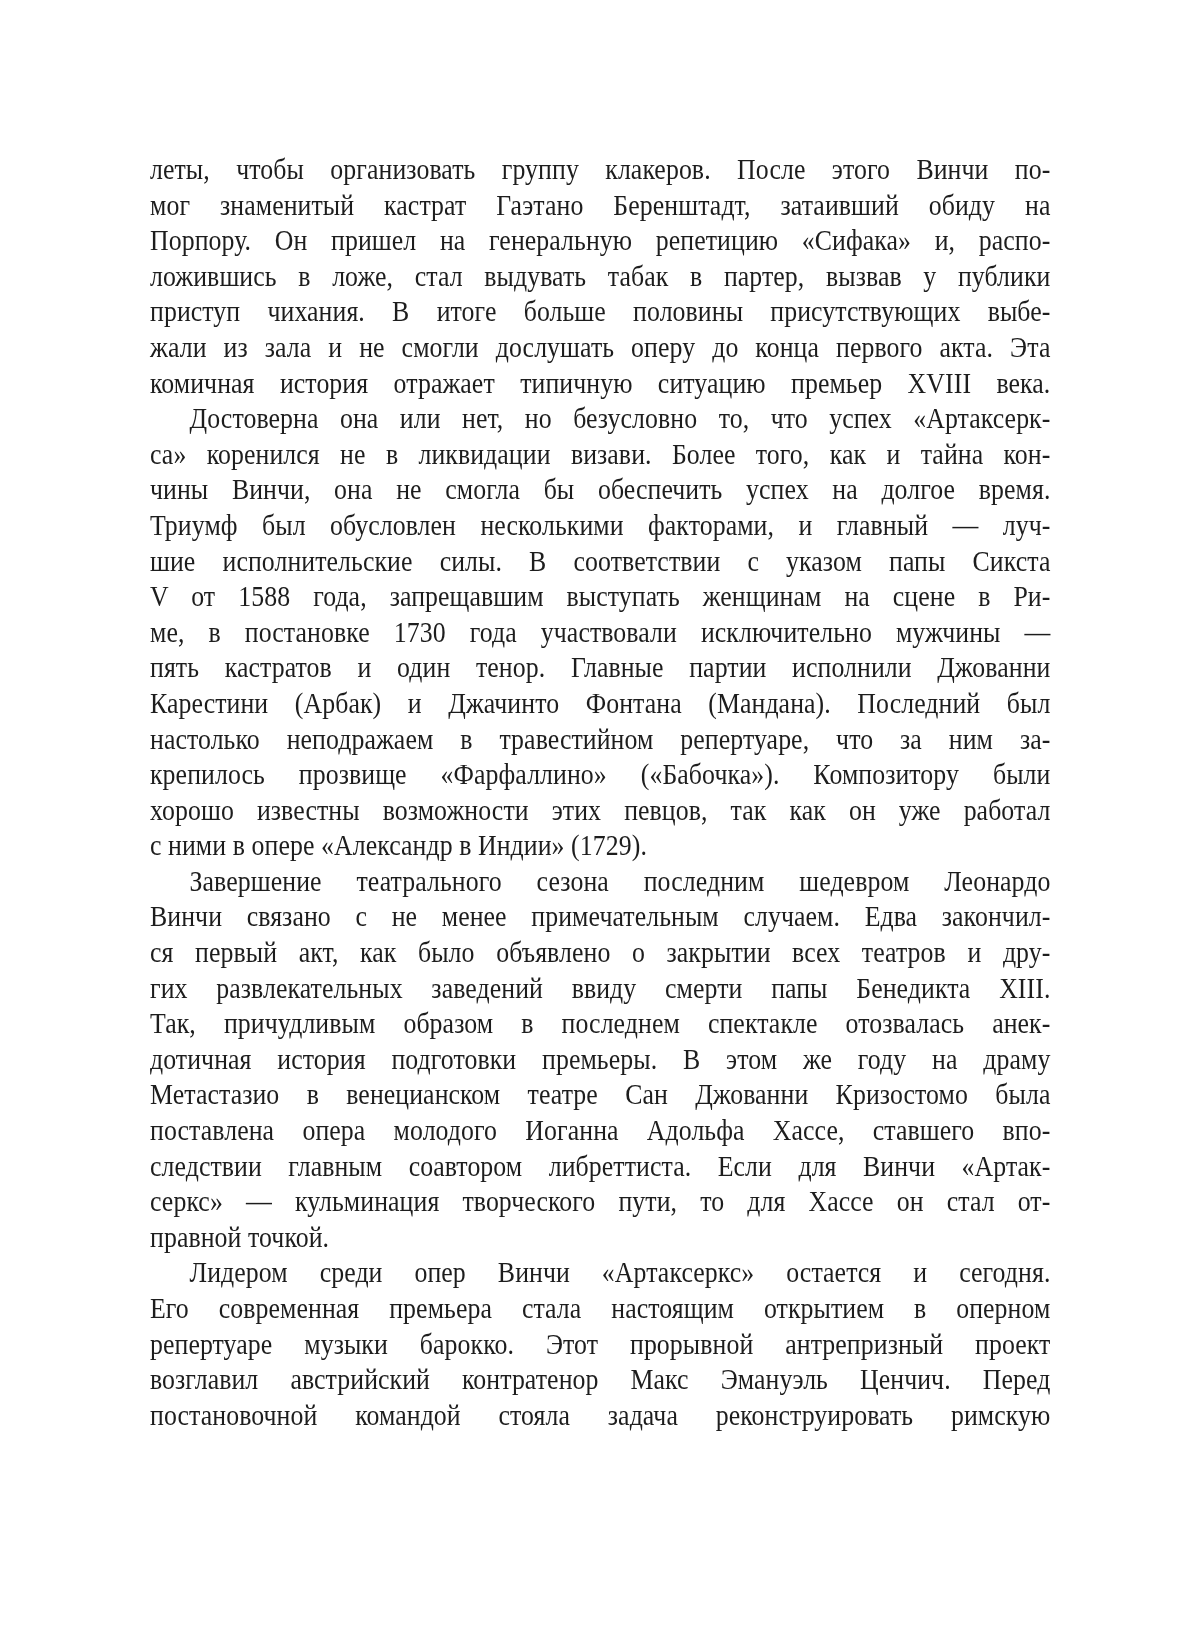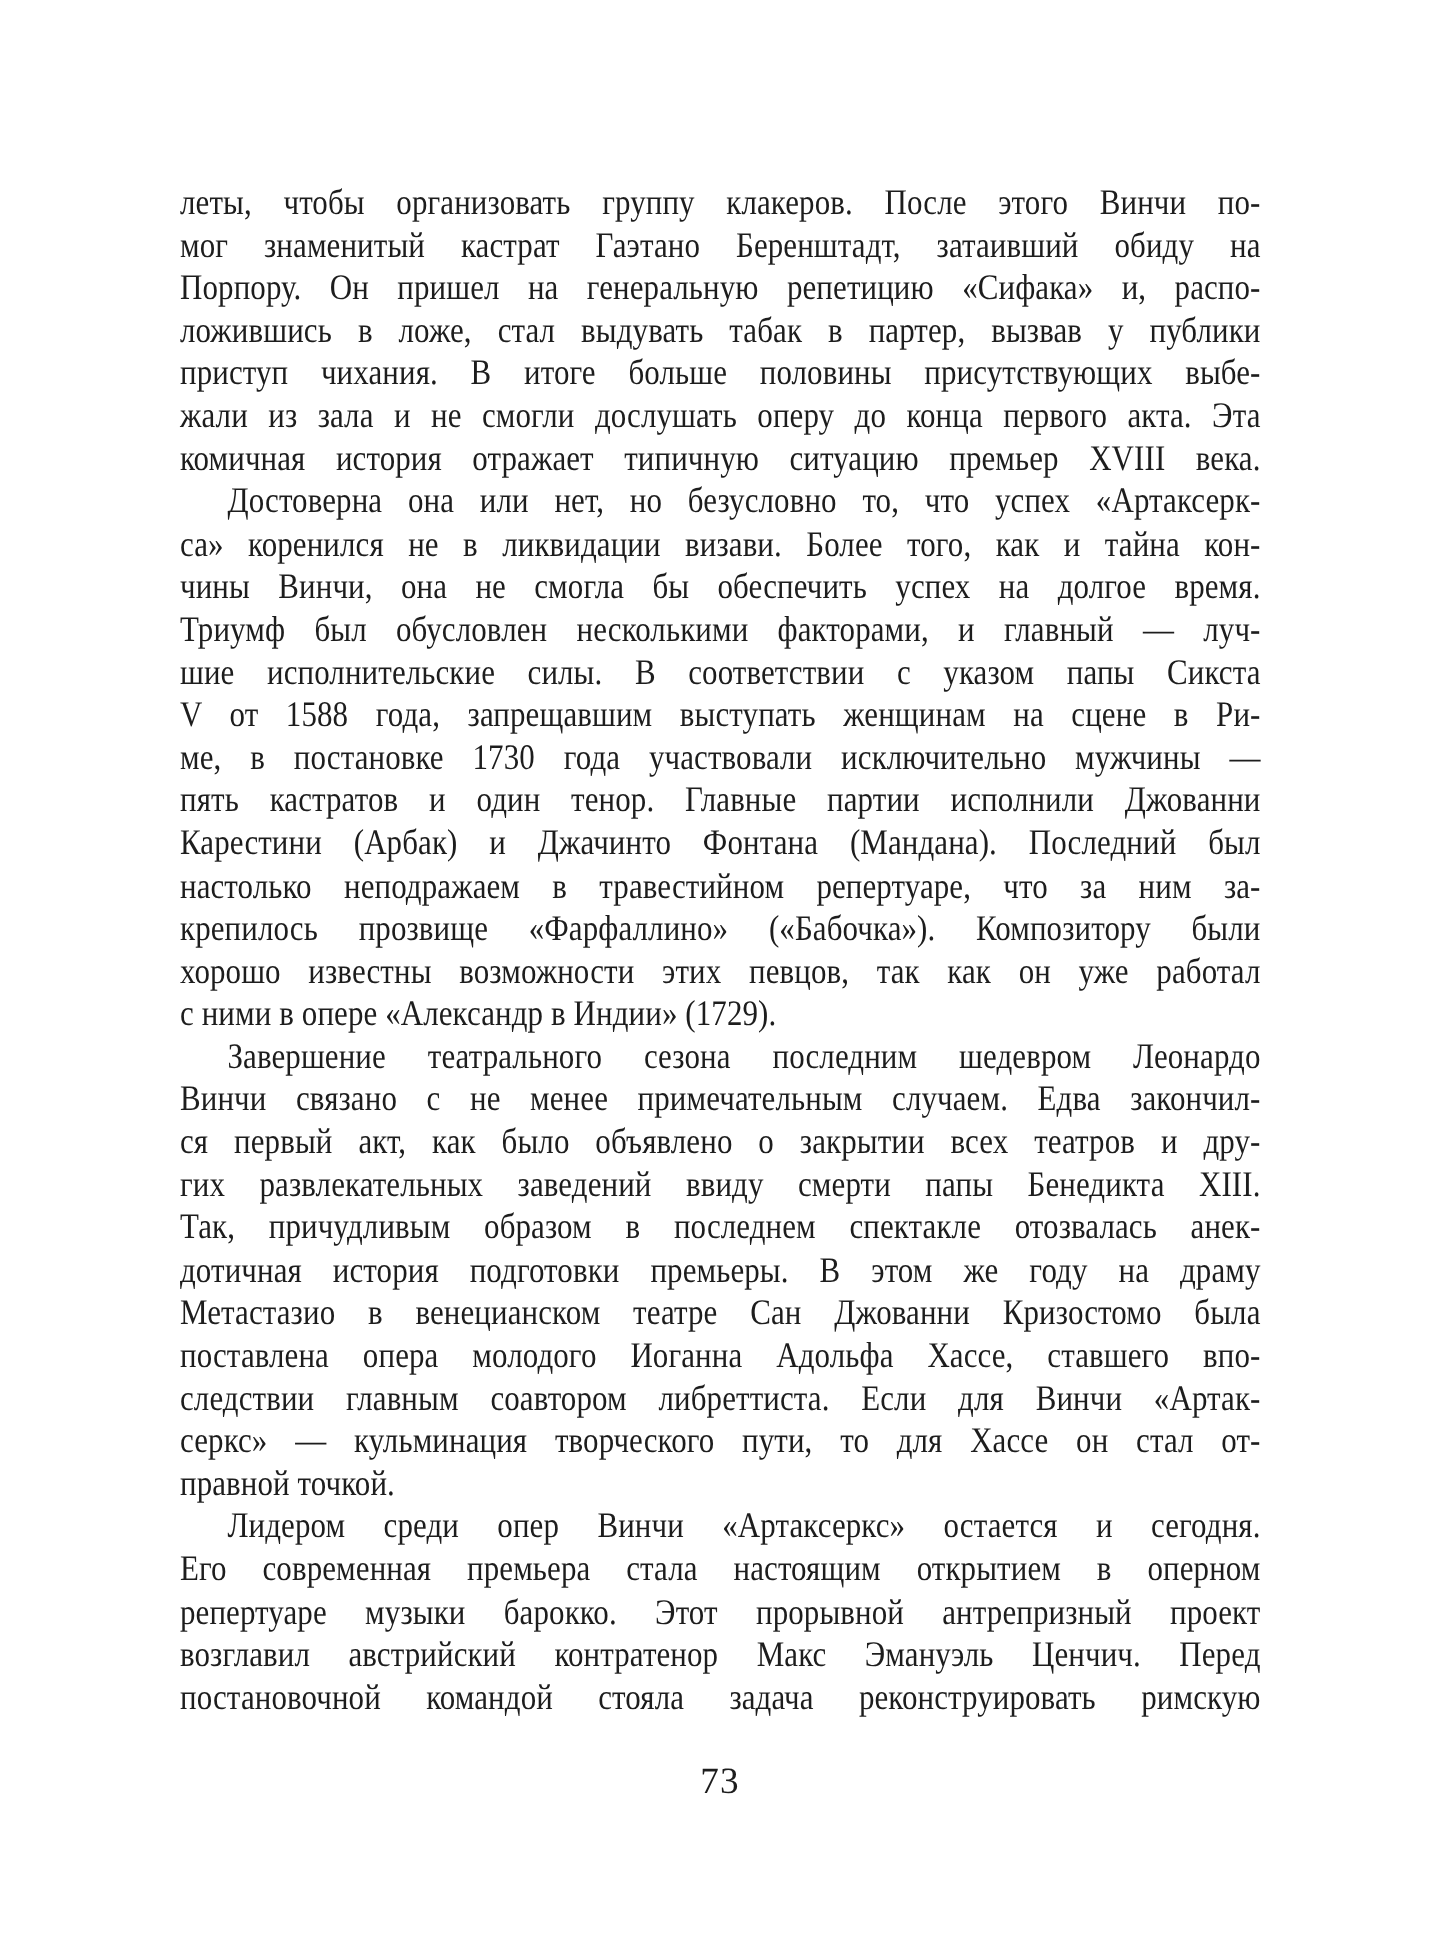--- a/index.html
+++ b/index.html
@@ -93,14 +93,13 @@
         <div class="line line--end">правной точкой.</div>
       </div>
       <div class="para">
         <div class="line line--ind">Лидером среди опер Винчи «Артаксеркс» остается и сегодня.</div>
         <div class="line">Его современная премьера стала настоящим открытием в оперном</div>
         <div class="line">репертуаре музыки барокко. Этот прорывной антрепризный проект</div>
         <div class="line">возглавил австрийский контратенор Макс Эмануэль Ценчич. Перед</div>
         <div class="line">постановочной командой стояла задача реконструировать римскую</div>
       </div>
     </div>
-  <div class="page-number">73</div>
 </div>
 
 </body></html>

